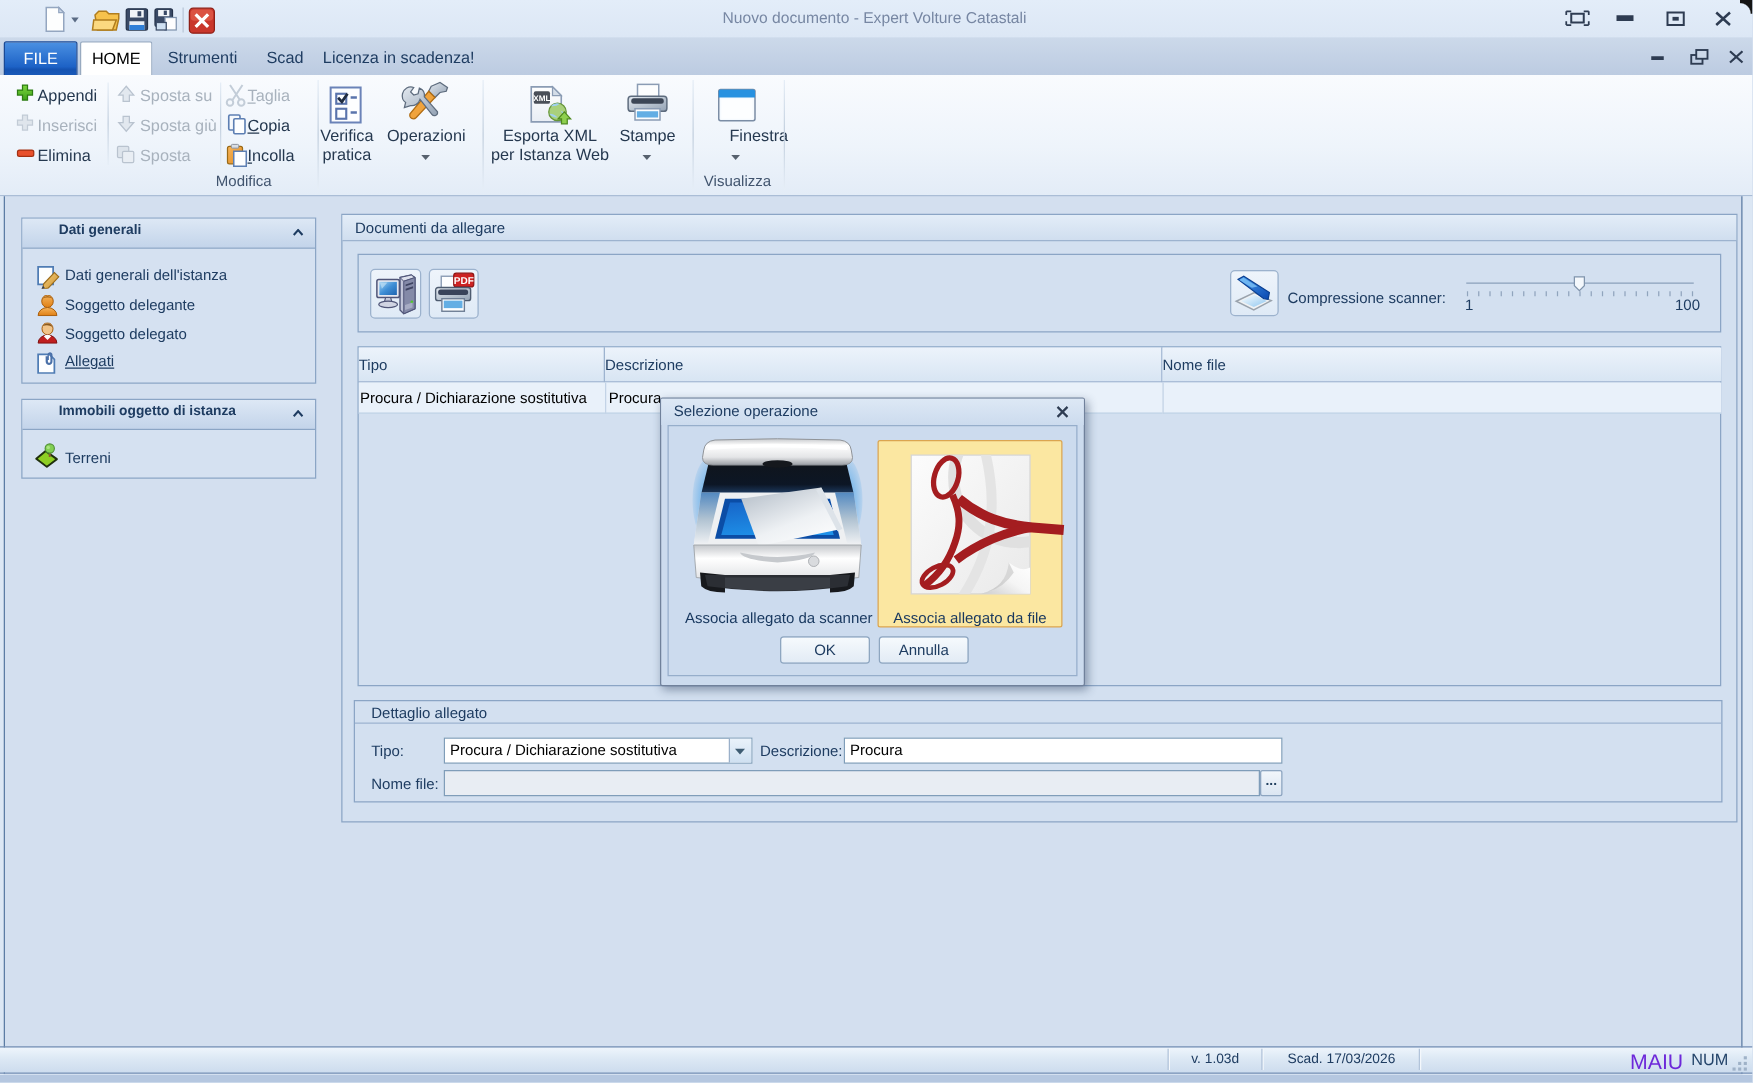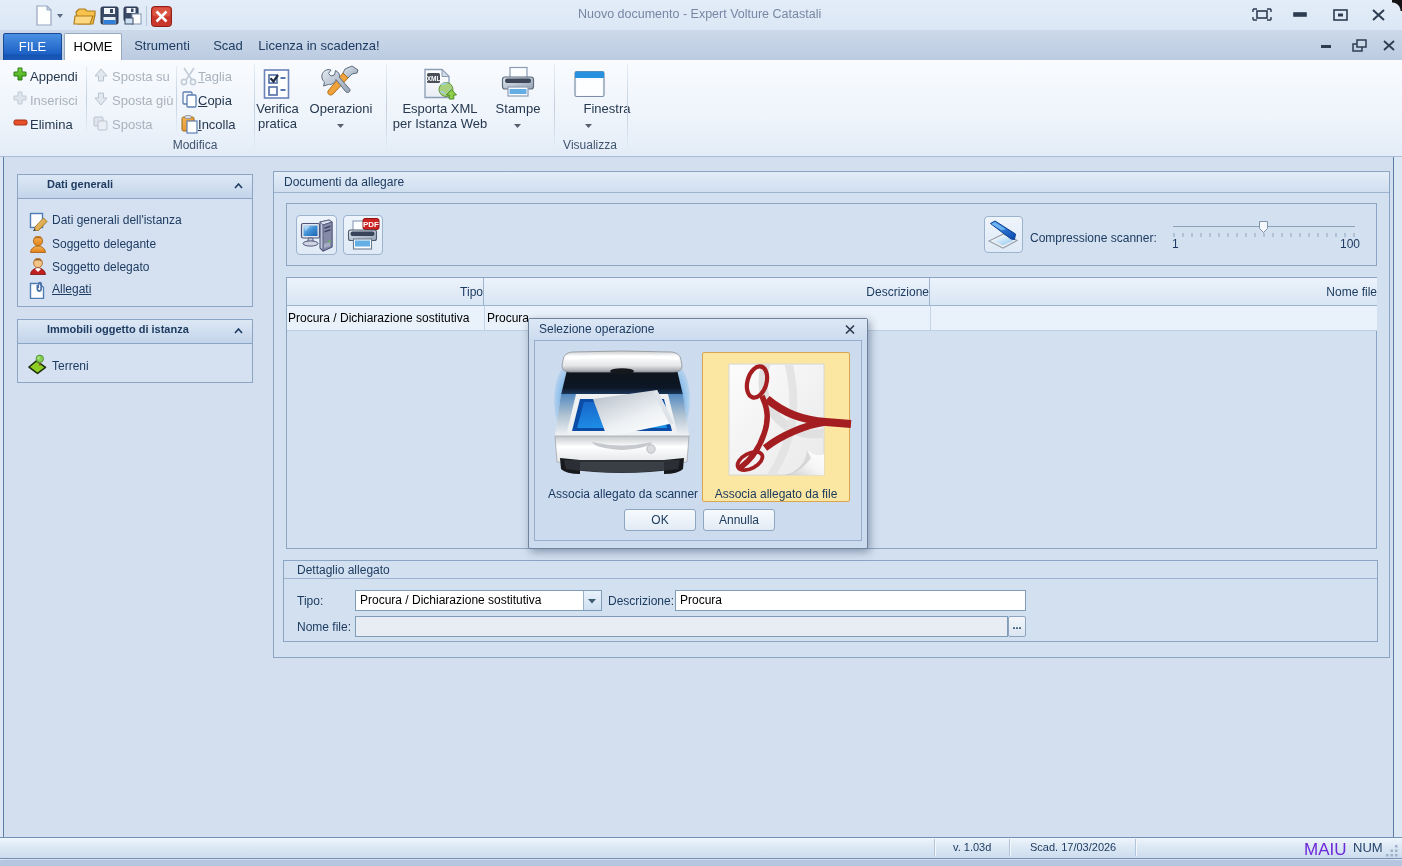--- a/index.html
+++ b/index.html
@@ -23,21 +23,21 @@
 .winborder-r { left:1394px; top:157px; width:8px; height:703px; background:#dce7f4; }
 .winborder-r2 { left:1393px; top:157px; width:1px; height:702px; background:#5c7ca4; }
 .sidepanel { position:absolute; border:1px solid #8ba5c5; background:#d5e1f1; }
 .sidehead { position:absolute; left:0; top:0; width:100%; height:24px; background:linear-gradient(#dde8f5,#c3d4ea); border-bottom:1px solid #8ba5c5; font-weight:bold; font-size:11px; color:#1e3c61; }
 .sideitem { position:absolute; font-size:12px; color:#1e3c61; white-space:nowrap; }
 #mainpanel { left:273px; top:171px; width:1117px; height:487px; border:1px solid #8ba5c5; background:#d3e0f0; }
 #maincaption { left:274px; top:172px; width:1115px; height:21px; background:linear-gradient(#e3edf8,#d0deef); border-bottom:1px solid #9db3cf; font-size:12px; color:#1e3c61; line-height:21px; padding-left:10px; }
 #toolbarbox { left:286px; top:203px; width:1091px; height:63px; border:1px solid #8ba5c5; }
 .toolbtn { position:absolute; border:1px solid #9cb2cd; border-radius:4px; background:linear-gradient(#eef4fb,#dfeaf6); }
 #tbl { left:286px; top:277px; width:1091px; height:272px; border:1px solid #8ba5c5; background:#d3e0f0; }
-.th { position:absolute; top:278px; height:28px; background:linear-gradient(#ecf3fb,#d8e5f3); border-right:1px solid #9db3cf; border-bottom:1px solid #9db3cf; font-size:12px; color:#1e3c61; text-align:right; line-height:28px; }
+.th { position:absolute; top:278px; height:28px; background:linear-gradient(#ecf3fb,#d8e5f3); border-right:1px solid #9db3cf; border-bottom:1px solid #9db3cf; font-size:12px; color:#1e3c61; text-align:left; line-height:28px; }
 .td { position:absolute; top:306px; height:25px; background:#e9f1fa; font-size:12px; color:#000; line-height:25px; border-bottom:1px solid #bccfe4; }
 #dett { left:283px; top:560px; width:1095px; height:82px; border:1px solid #8ba5c5; }
 .lbl { position:absolute; font-size:12px; color:#1e3c61; white-space:nowrap; }
 .input { position:absolute; background:#fff; border:1px solid #7f9db9; font-size:12px; color:#000; padding:2px 4px; }
 #dlg { left:528px; top:318px; width:340px; height:231px; background:#ccdbee; border:1px solid #70819b; border-radius:2px; box-shadow:2px 3px 8px rgba(40,60,90,.45); }
 #dlgtitle { left:529px; top:319px; width:338px; height:21px; background:linear-gradient(#dde8f5,#ccdbee); font-size:12px; color:#1e3c61; line-height:21px; padding-left:10px; }
 #dlginner { left:534px; top:340px; width:328px; height:201px; border:1px solid #96aecb; }
 .dlgbtn { position:absolute; width:72px; height:22px; background:linear-gradient(#f6fafd,#e2ebf5); border:1px solid #8ea6c0; border-radius:3px; font-size:12px; color:#1e3c61; text-align:center; line-height:20px; }
 #yellowtile { left:702px; top:352px; width:148px; height:150px; background:#fbe7a1; border:1px solid #dba550; border-radius:2px; }
 .dlglabel { position:absolute; font-size:12px; color:#17375e; text-align:center; white-space:nowrap; }

